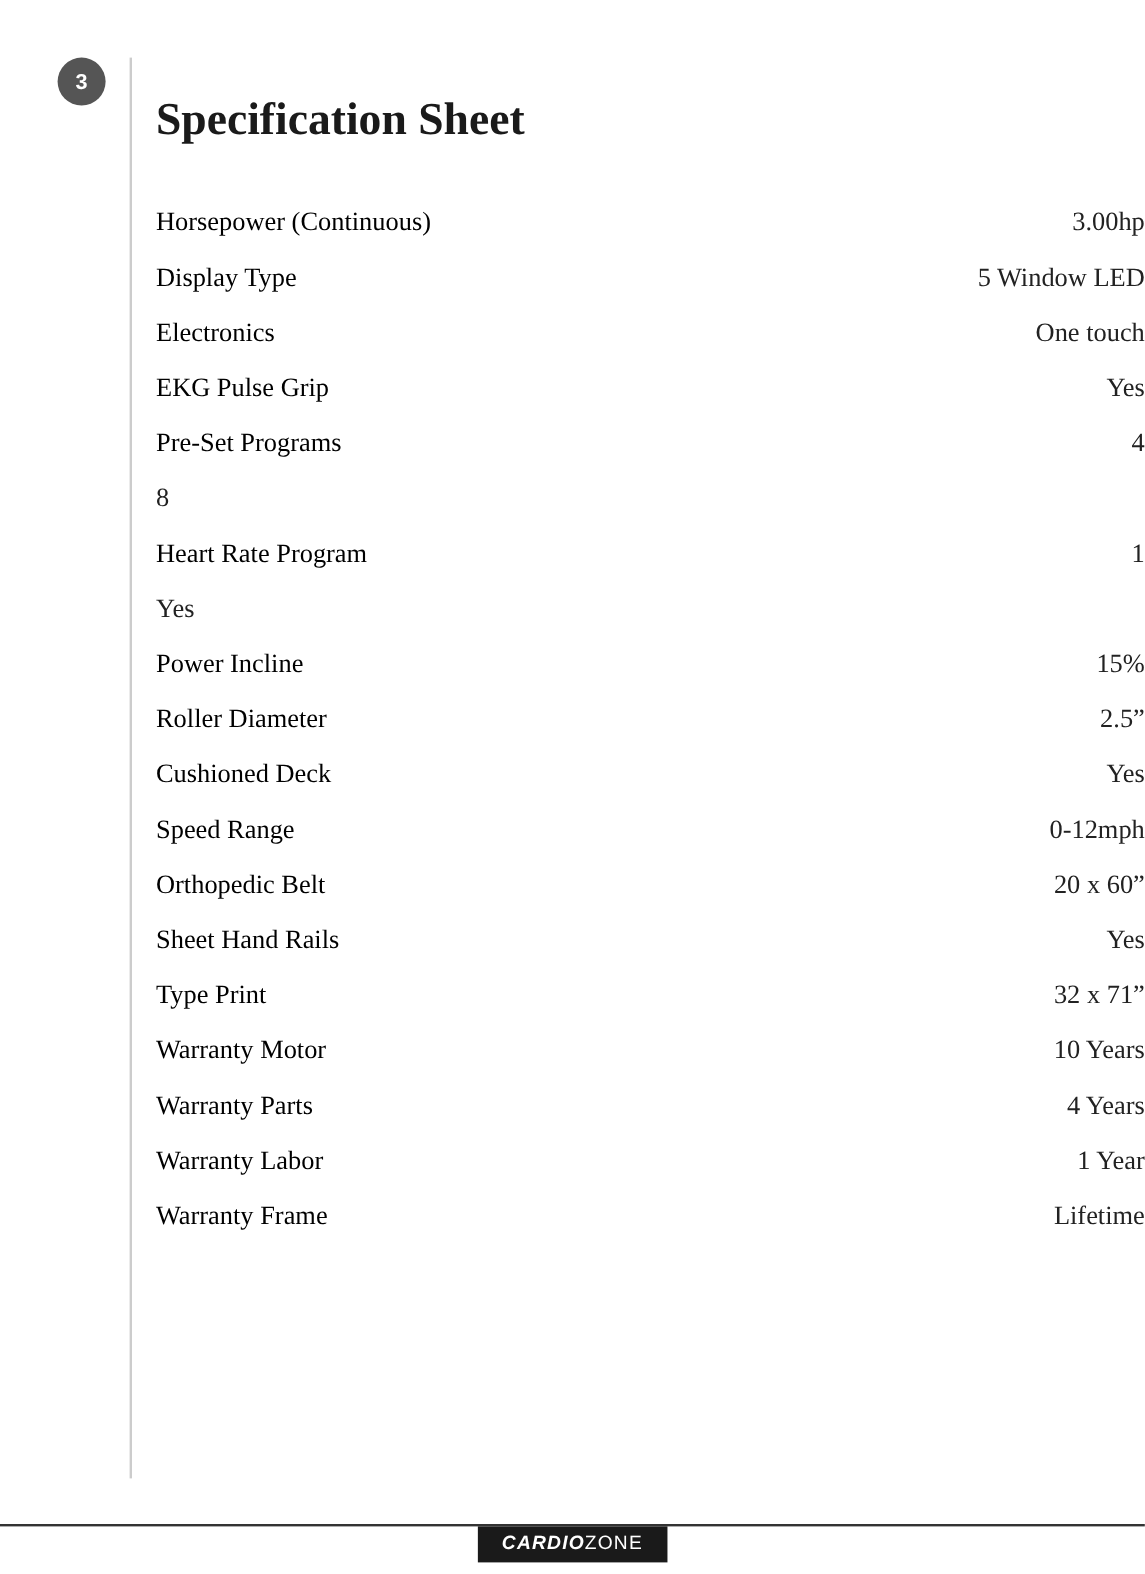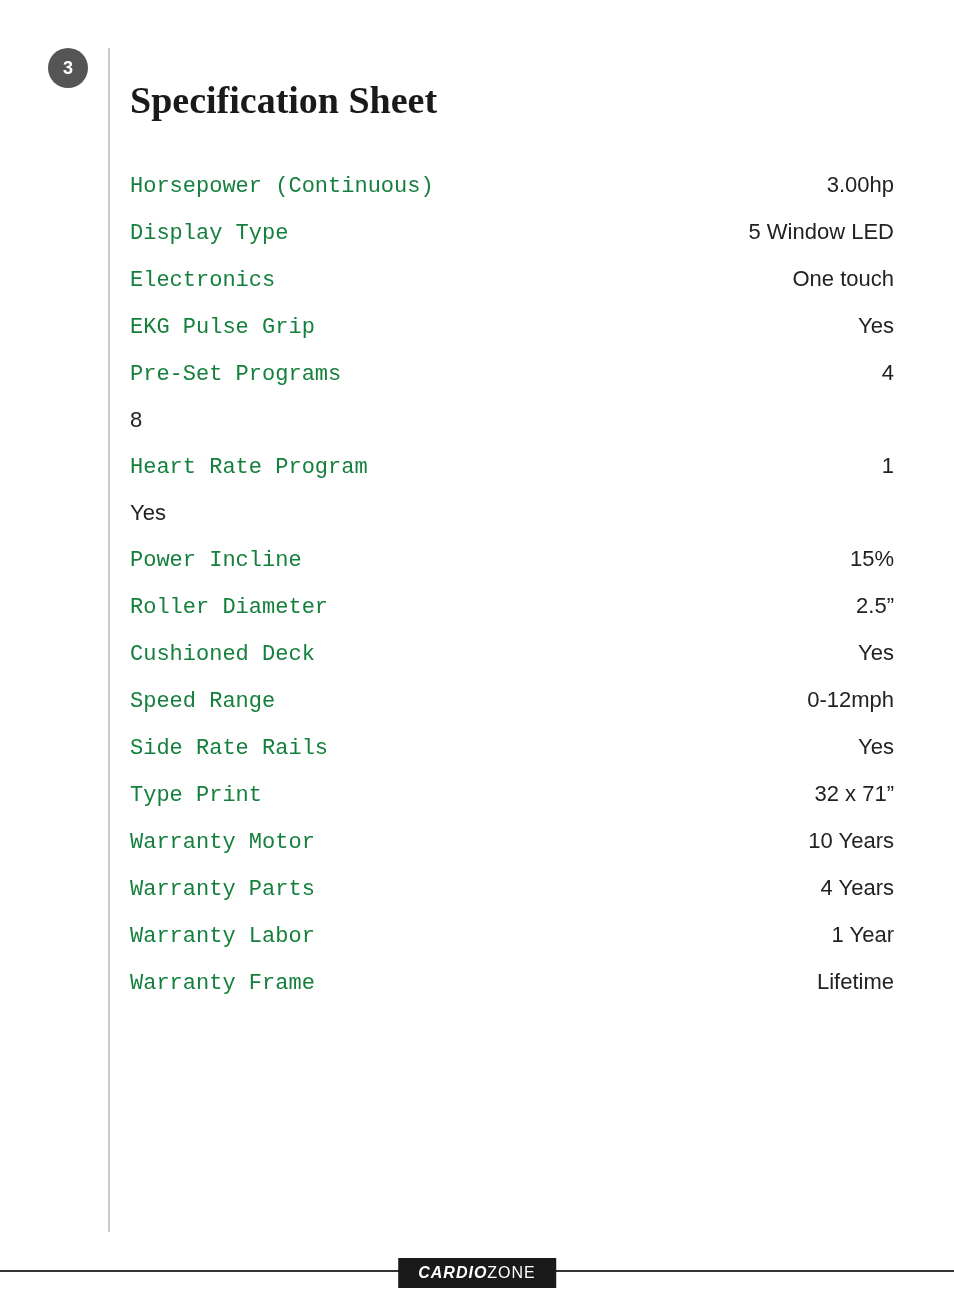--- a/index.html
+++ b/index.html
@@ -48,21 +48,20 @@
       top: 48px;
       left: 108px;
       width: 2px;
       background: #cccccc;
       bottom: 80px;
     }
 
     
     .content {
       margin-left: 130px;
-      margin-right: 60px;
       padding-top: 38px;
     }
 
     .page-title {
       font-size: 38px;
       font-weight: bold;
       color: #1a1a1a;
       margin-bottom: 40px;
       font-family: Georgia, serif;
     }
@@ -75,31 +74,31 @@
     .spec-row {
       display: flex;
       justify-content: space-between;
       align-items: baseline;
       padding: 10px 0;
       border-bottom: none;
     }
 
     .spec-label {
       font-size: 22px;
-      color: #15803d;
-      font-family: Liberation Mono, monospace;
+      color: #000000;
+      font-family: Liberation Serif, serif;
       font-weight: normal;
       flex: 0 0 auto;
       max-width: 60%;
     }
 
     .spec-value {
       font-size: 22px;
       color: #222222;
-      font-family: Liberation Sans, sans-serif;
+      font-family: Liberation Serif, serif;
       font-weight: normal;
       text-align: right;
       flex: 0 0 auto;
     }
 
     
     .footer {
       position: absolute;
       bottom: 0;
       left: 0;
@@ -118,21 +117,21 @@
       height: 2px;
       background: #333333;
     }
 
     .brand-badge {
       background: #1a1a1a;
       padding: 6px 20px;
       display: flex;
       align-items: center;
       position: absolute;
-      bottom: 24px;
+      bottom: 10px;
       left: 50%;
       transform: translateX(-50%);
     }
 
     .brand-text {
       color: #ffffff;
       font-size: 16px;
       font-family: Arial, sans-serif;
       font-weight: 900;
       letter-spacing: 1px;
@@ -204,21 +203,25 @@
         </div>
         <div class="spec-row">
           <span class="spec-label">Cushioned Deck</span>
           <span class="spec-value">Yes</span>
         </div>
         <div class="spec-row">
           <span class="spec-label">Speed Range</span>
           <span class="spec-value">0-12mph</span>
         </div>
         <div class="spec-row">
-          <span class="spec-label">Side Rate Rails</span>
+          <span class="spec-label">Orthopedic Belt</span>
+          <span class="spec-value">20 x 60”</span>
+        </div>
+        <div class="spec-row">
+          <span class="spec-label">Sheet Hand Rails</span>
           <span class="spec-value">Yes</span>
         </div>
         <div class="spec-row">
           <span class="spec-label">Type Print</span>
           <span class="spec-value">32 x 71”</span>
         </div>
         <div class="spec-row">
           <span class="spec-label">Warranty Motor</span>
           <span class="spec-value">10 Years</span>
         </div>

